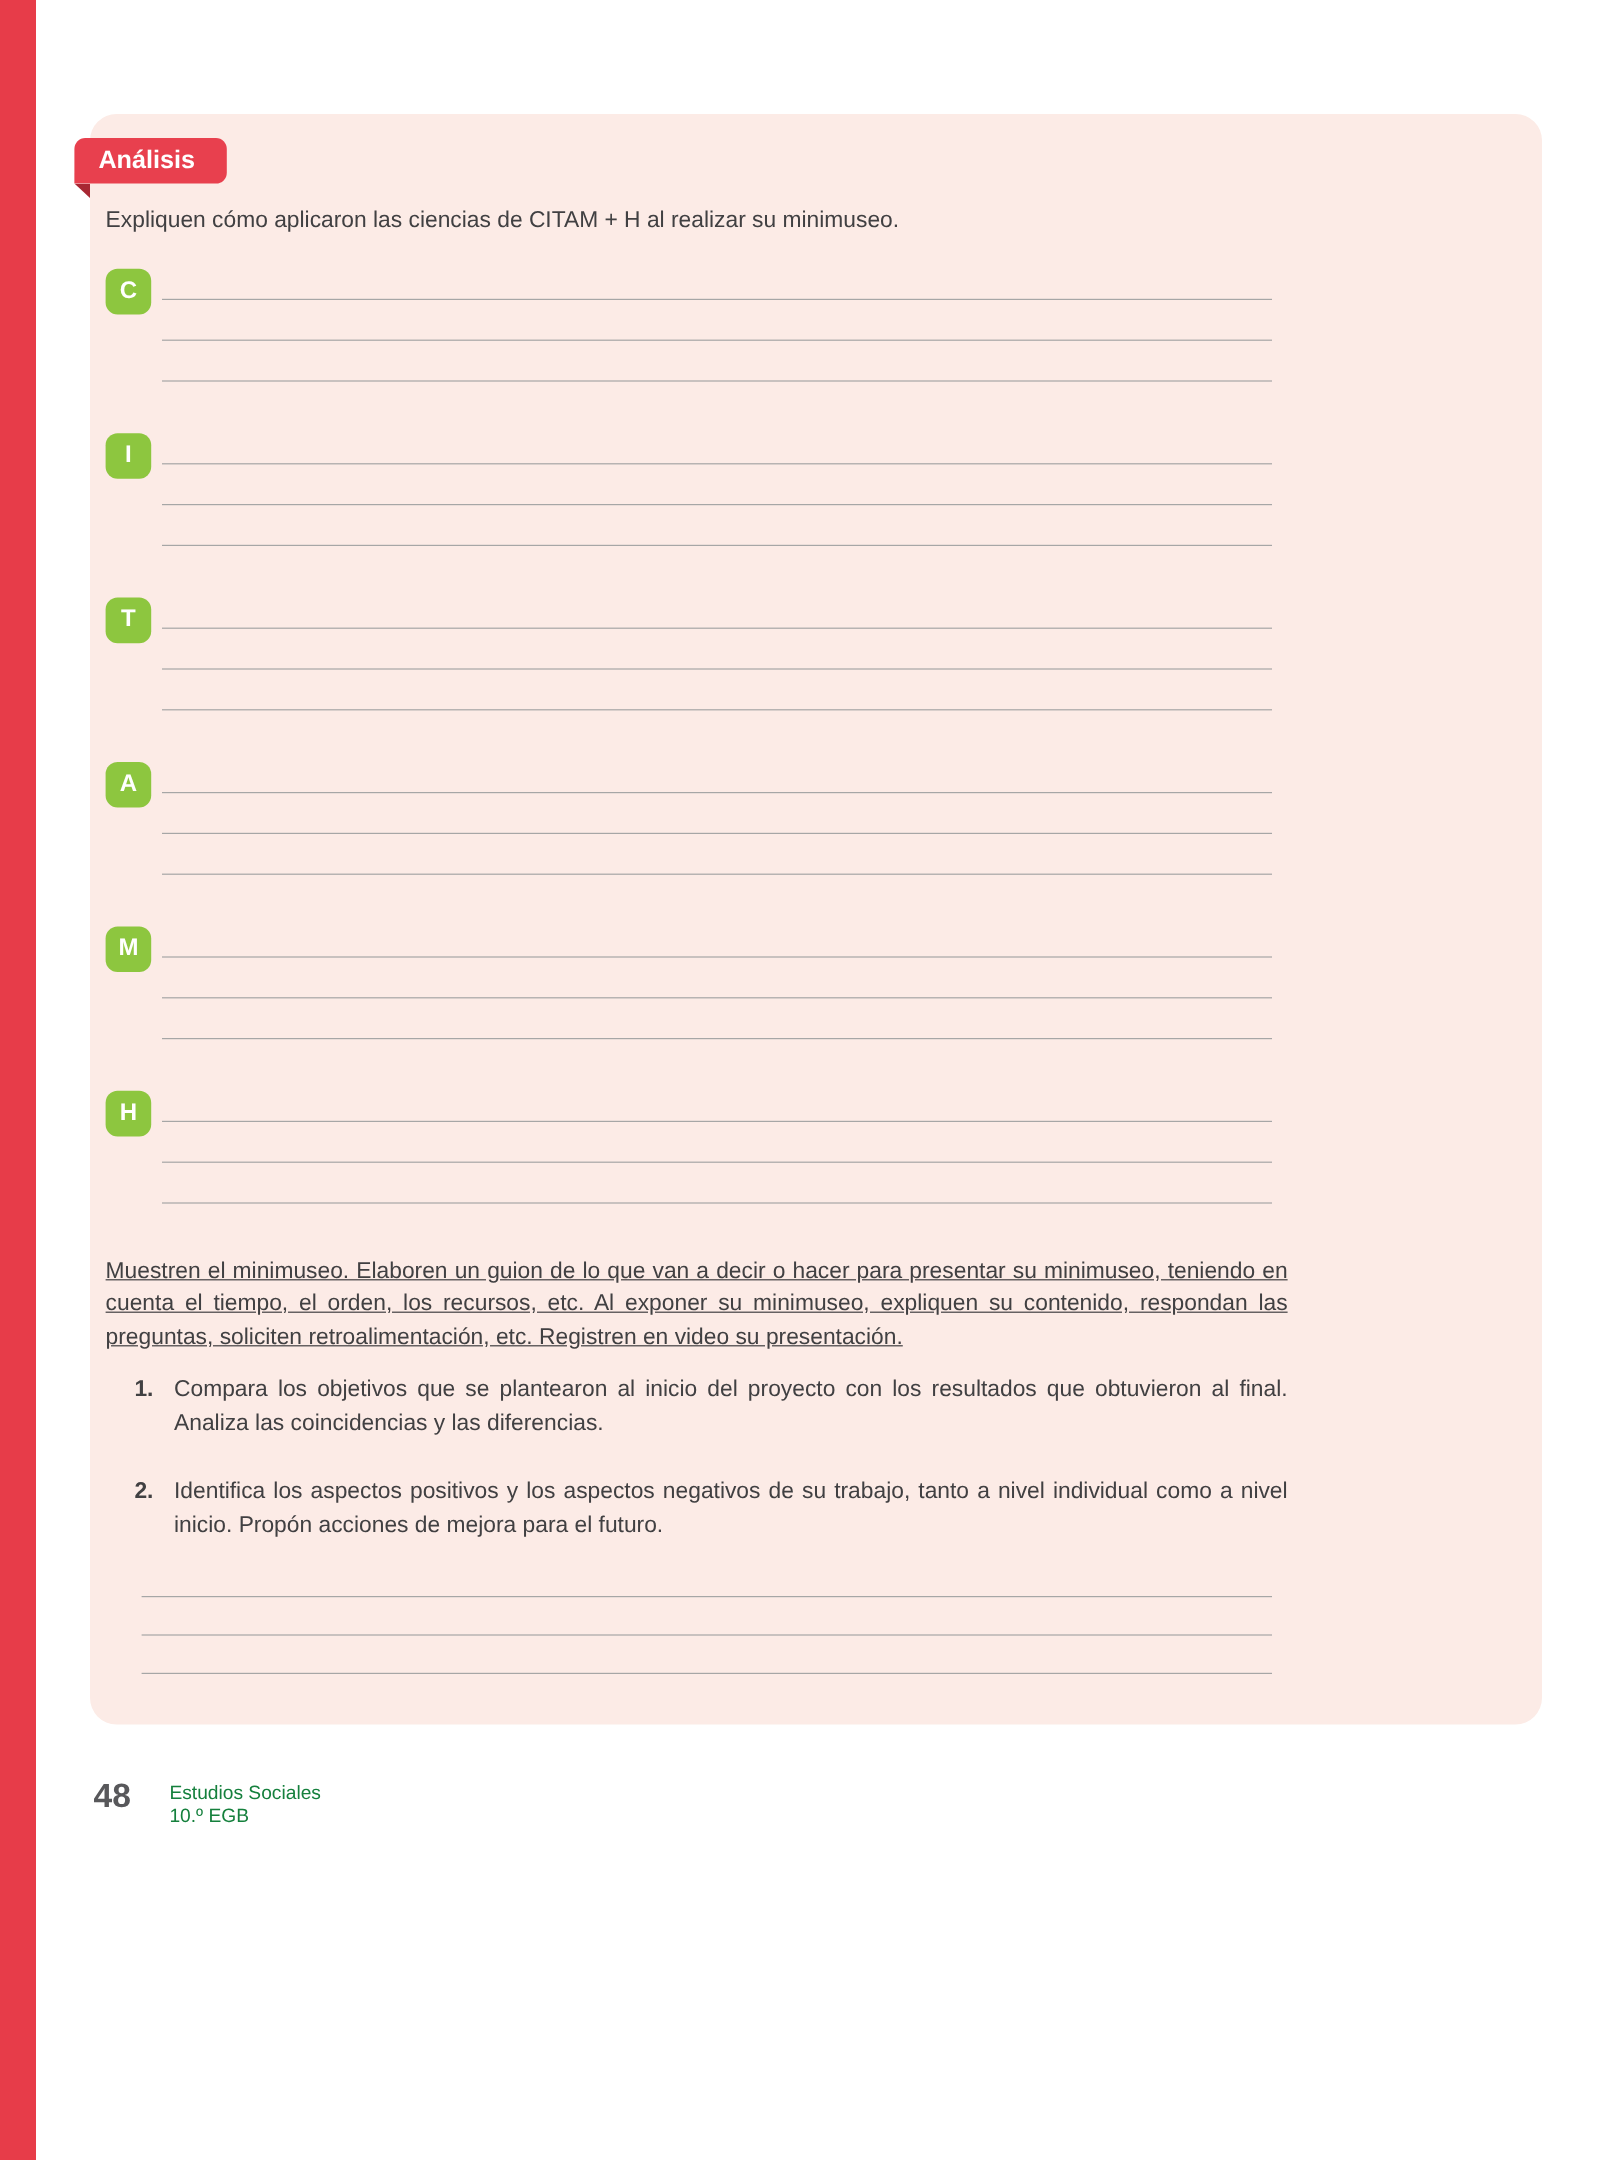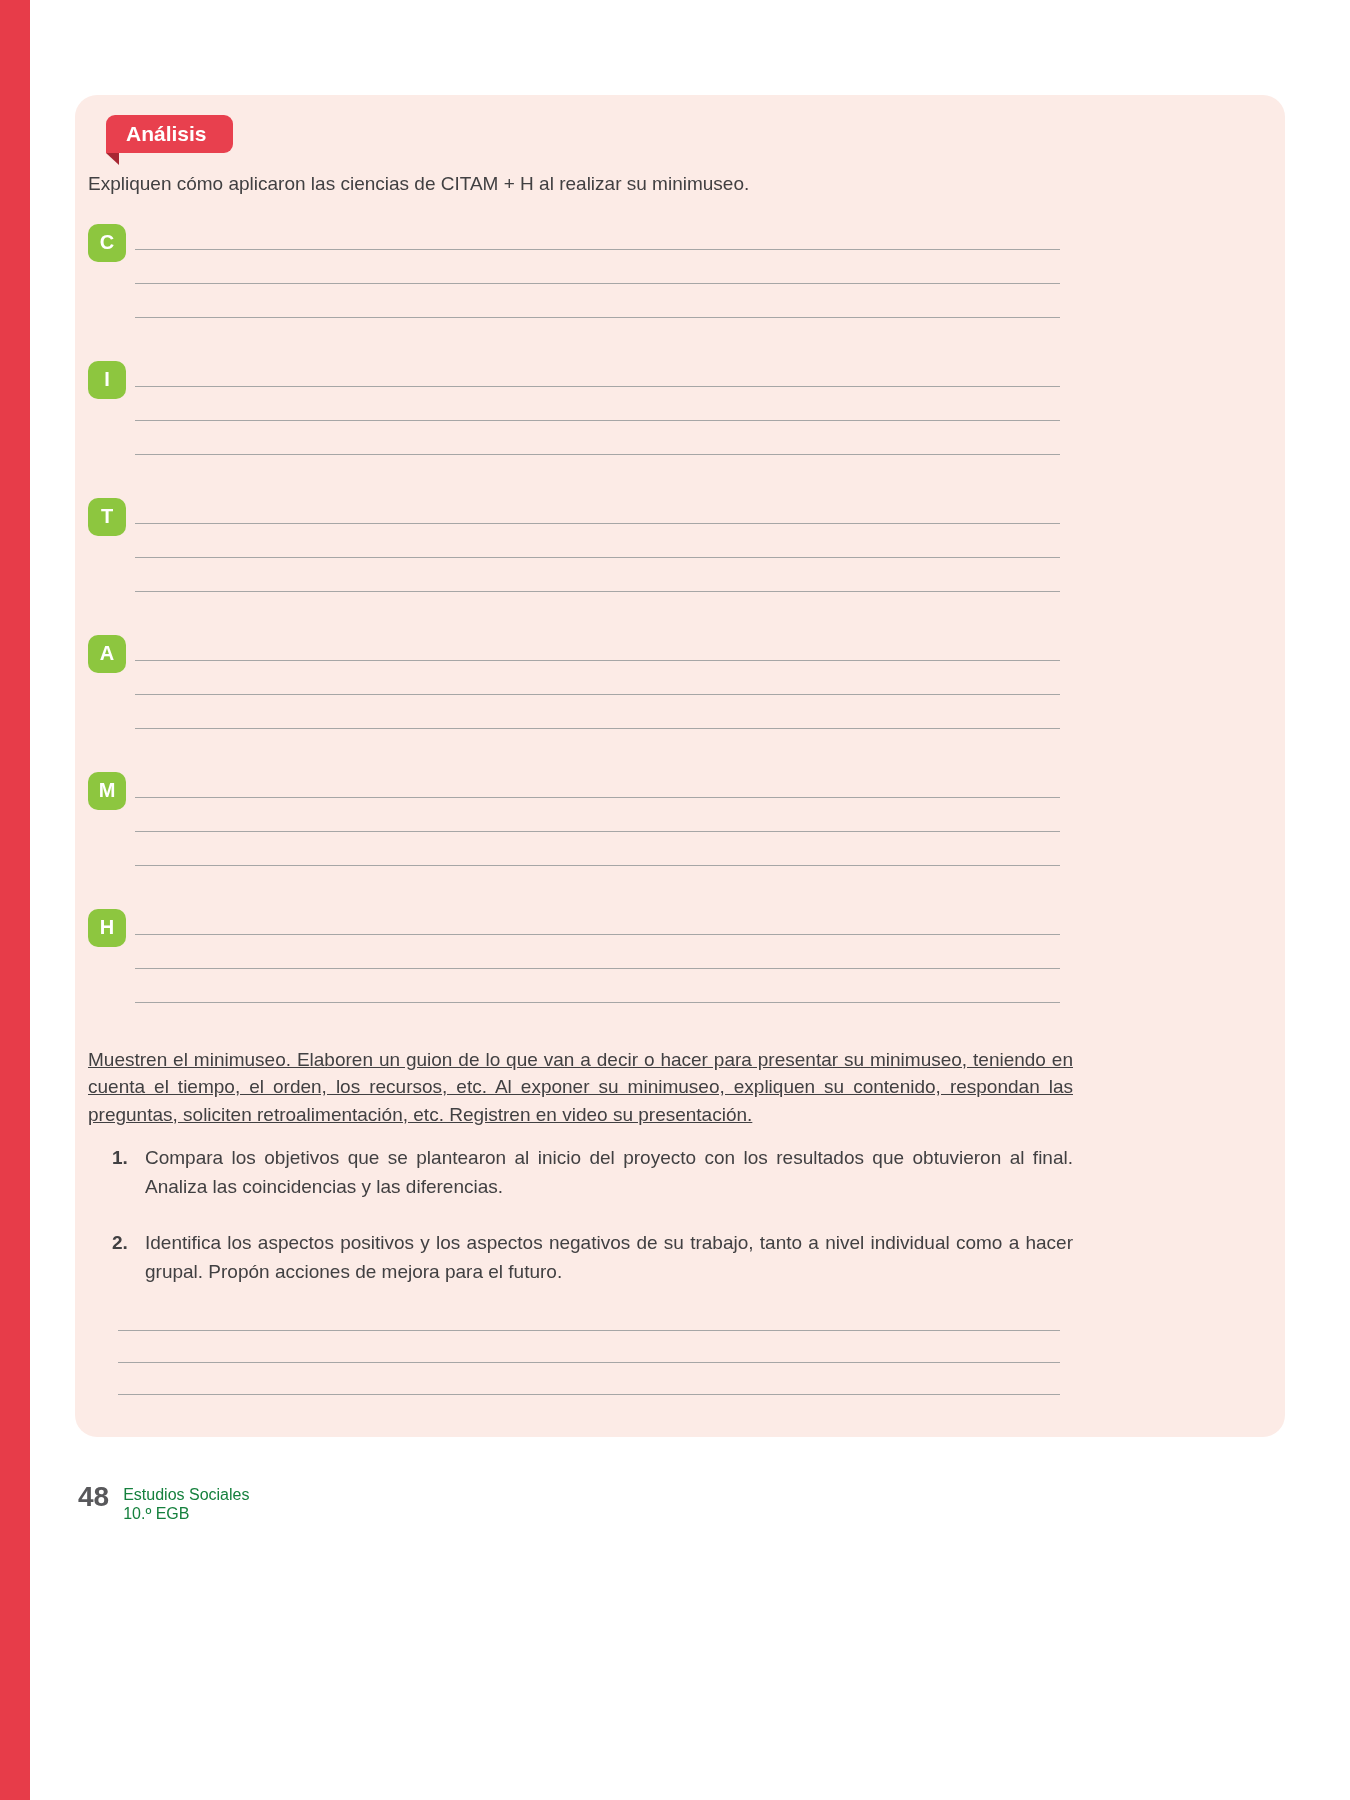--- a/index.html
+++ b/index.html
@@ -24,21 +24,21 @@
   }
   .panel {
     position: absolute;
     left: 75px; top: 95px;
     width: 1210px;
     box-sizing: border-box;
     background: #fcebe6;
     border-radius: 22px;
     padding: 20px 212px 42px 13px;
   }
-  .ribbon-row { position: relative; margin-left: 44px; }
+  .ribbon-row { position: relative; }
   .ribbon {
     position: relative;
     display: inline-block;
     margin-left: -26px;
     background: #e8404e;
     color: #ffffff;
     font-weight: 700;
     font-size: 21px;
     line-height: 1;
     padding: 8px 26px 9px 20px;
@@ -117,21 +117,21 @@
   .bline {
     height: 31px;
     border-bottom: 1.5px solid #a6a6a6;
   }
   .bline:first-child { height: 24px; }
   .footer {
     position: absolute;
     left: 78px; top: 1483px;
     display: flex;
     align-items: flex-start;
-    gap: 14px;
+    gap: 32px;
   }
   .page-num {
     font-size: 28px;
     font-weight: 700;
     color: #58585b;
     line-height: 1;
   }
   .footer-text {
     padding-top: 2px;
     font-size: 16px;
@@ -214,21 +214,21 @@
     <p class="para">Muestren el minimuseo. Elaboren un guion de lo que van a decir o hacer para presentar su minimuseo, teniendo en cuenta el tiempo, el orden, los recursos, etc. Al exponer su minimuseo, expliquen su contenido, respondan las preguntas, soliciten retroalimentación, etc. Registren en video su presentación.</p>
 
 
     <div class="auto-item">
       <span class="item-num">1.</span>
       <p class="item-text">Compara los objetivos que se plantearon al inicio del proyecto con los resultados que obtuvieron al final. Analiza las coincidencias y las diferencias.</p>
     </div>
 
     <div class="auto-item">
       <span class="item-num">2.</span>
-      <p class="item-text">Identifica los aspectos positivos y los aspectos negativos de su trabajo, tanto a nivel individual como a hacer grupal. Propón acciones de mejora para el futuro.</p>
+      <p class="item-text">Identifica los aspectos positivos y los aspectos negativos de su trabajo, tanto a nivel individual como a nivel inicio. Propón acciones de mejora para el futuro.</p>
     </div>
 
     <div class="bottom-lines">
       <div class="bline"></div>
       <div class="bline"></div>
       <div class="bline"></div>
     </div>
 
   </div>
 

